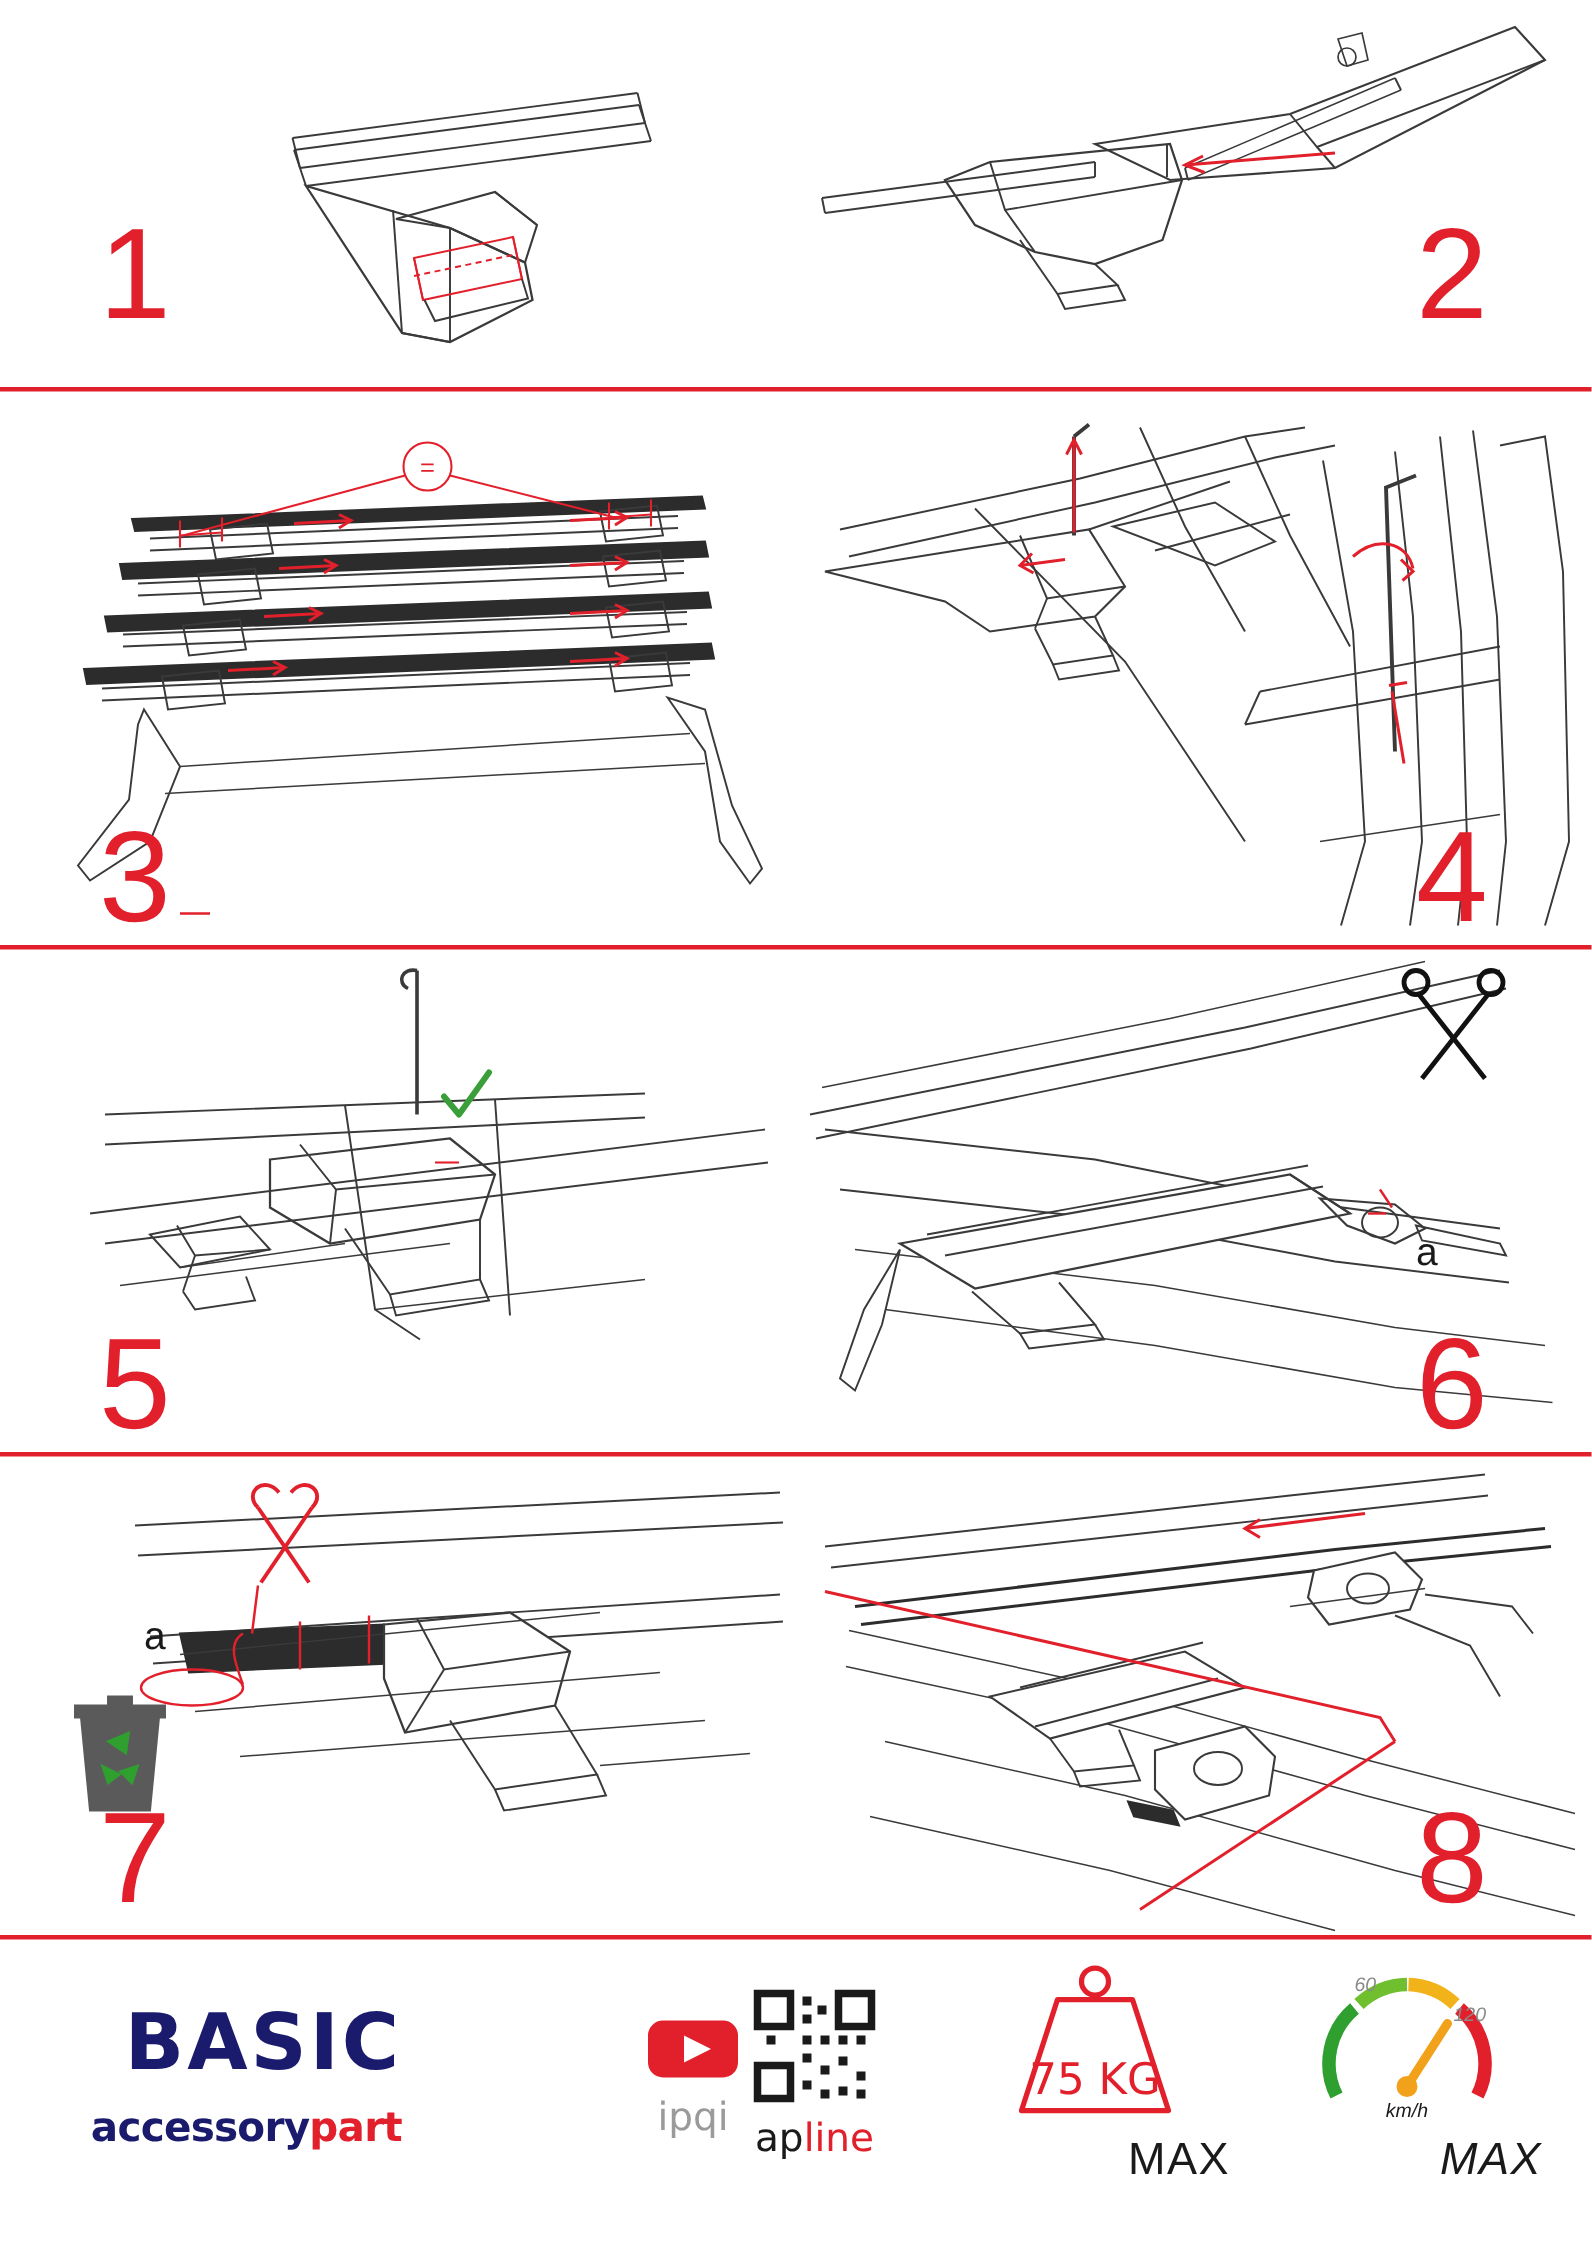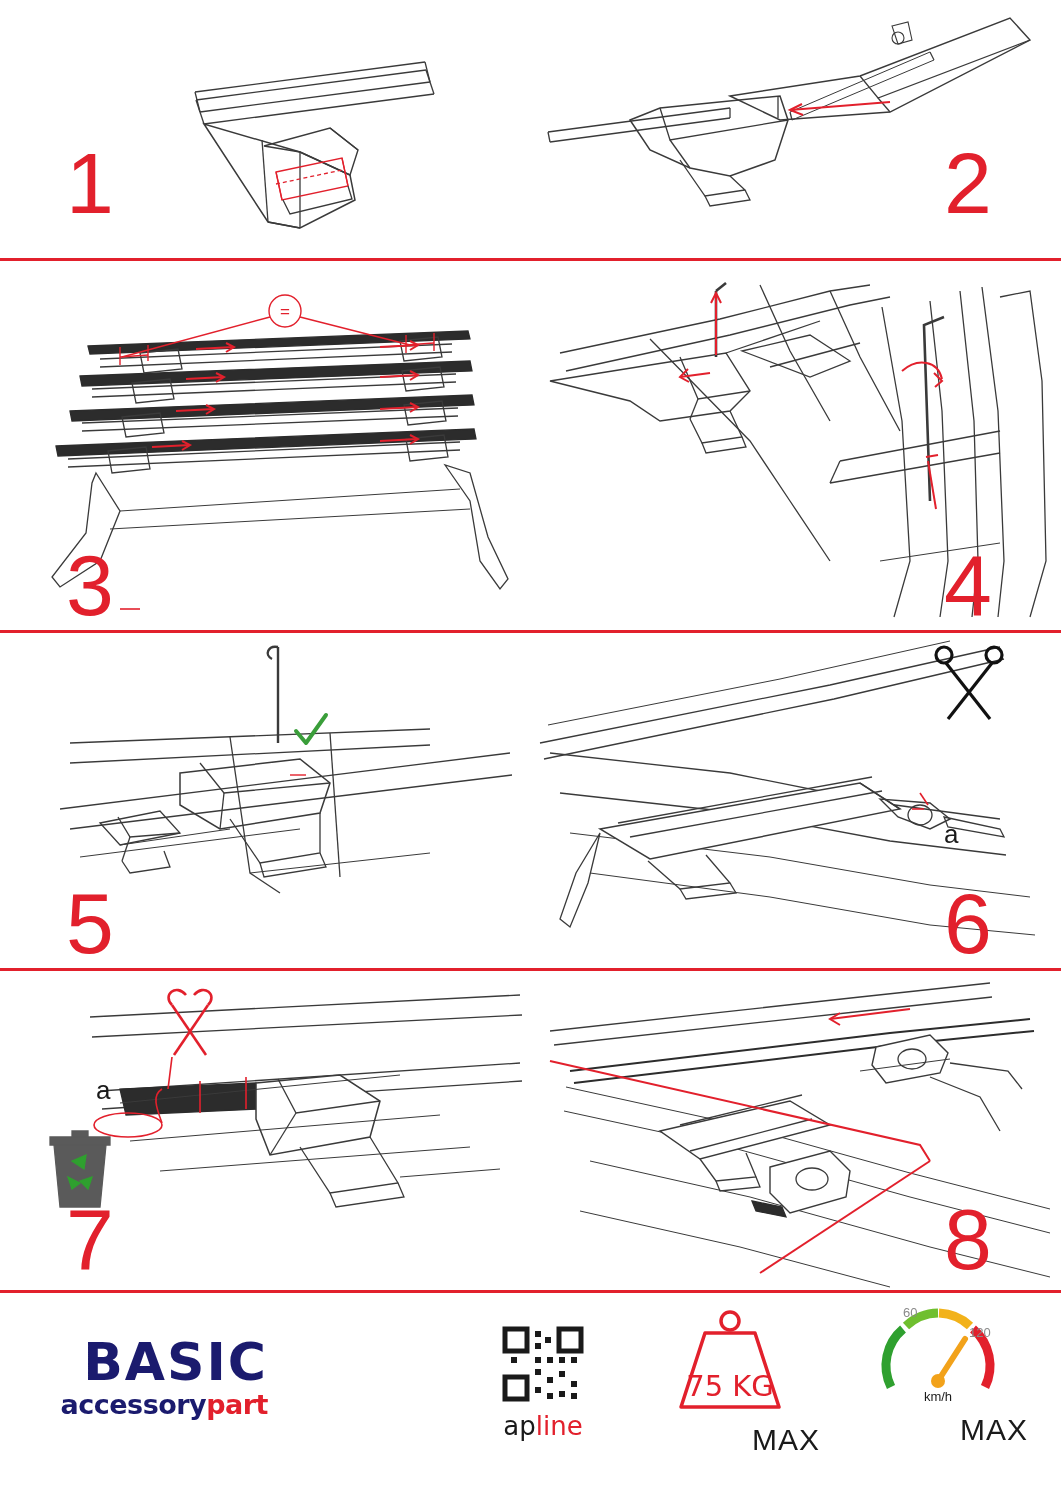--- a/index.html
+++ b/index.html
@@ -74,20 +74,21 @@
     letter-spacing: 2px;
     color: #1b1b6e;
     line-height: 54px;
   }
   .brand-accessory {
     font-family: "DejaVu Sans", sans-serif;
     font-weight: bold;
     font-size: 27px;
     letter-spacing: -0.5px;
     line-height: 32px;
+    margin-top: 14px;
     color: #1b1b6e;
   }
   .brand-accessory .part { color: #e2202c; }
 
   .logo-cell {
     position: absolute;
     text-align: center;
   }
   .logo-cap {
     font-family: "DejaVu Sans", sans-serif;
@@ -449,20 +450,27 @@
   <div class="step-num" style="left:944px;top:1196px;">8</div>
 
   <div class="footer">
 
     <div class="brand-block">
       <div class="brand-basic">BASIC</div>
       <div class="brand-accessory"><span>accessory</span><span class="part">part</span></div>
     </div>
 
 
+    <div class="logo-cell" style="left:392px;top:50px;width:140px;">
+      <svg width="64" height="46" viewBox="0 0 64 46" style="margin:0 auto;display:block;">
+        <rect x="2" y="4" width="60" height="38" rx="10" fill="#e2202c"></rect>
+        <path d="M26 14 L44 23 L26 32 Z" fill="#ffffff"></path>
+      </svg>
+      <div class="logo-cap grey">ipqi</div>
+    </div>
 
     <div class="logo-cell" style="left:468px;top:32px;width:150px;">
       <svg width="84" height="78" viewBox="0 0 84 78" style="margin:0 auto;display:block;">
         <rect x="4" y="4" width="22" height="22" fill="none" stroke="#1a1a1a" stroke-width="5"></rect>
         <rect x="58" y="4" width="22" height="22" fill="none" stroke="#1a1a1a" stroke-width="5"></rect>
         <rect x="4" y="52" width="22" height="22" fill="none" stroke="#1a1a1a" stroke-width="5"></rect>
         <rect x="34" y="6" width="6" height="6" fill="#1a1a1a"></rect>
         <rect x="34" y="18" width="6" height="6" fill="#1a1a1a"></rect>
         <rect x="44" y="12" width="6" height="6" fill="#1a1a1a"></rect>
         <rect x="34" y="32" width="6" height="6" fill="#1a1a1a"></rect>
@@ -484,21 +492,21 @@
 
     <div class="logo-cell" style="left:640px;top:14px;width:180px;">
       <svg width="130" height="110" viewBox="0 0 130 110" style="margin:0 auto;display:block;">
         <circle cx="65" cy="14" r="9" fill="none" stroke="#e2202c" stroke-width="3.5"></circle>
         <path d="M40 26 L90 26 L114 100 L16 100 Z" fill="none" stroke="#e2202c" stroke-width="3.5" stroke-linejoin="round"></path>
       </svg>
       <div class="weight-text" style="left:46px;top:62px;width:88px;text-align:center;">75 KG</div>
       <div class="maxcap">MAX</div>
     </div>
 
-    <div class="logo-cell" style="left:848px;top:2px;width:180px;">
+    <div class="logo-cell" style="left:848px;top:12px;width:180px;font-style:italic;">
       <svg width="130" height="112" viewBox="0 0 130 112" style="margin:0 auto;display:block;">
         <path d="M18 92 A48 48 0 0 1 30 34" stroke="#2fa02f" stroke-width="9" fill="none" stroke-linecap="butt"></path>
         <path d="M33 31 A48 48 0 0 1 65 18" stroke="#6fbf2f" stroke-width="9" fill="none"></path>
         <path d="M66 18 A48 48 0 0 1 97 31" stroke="#f2b21a" stroke-width="9" fill="none"></path>
         <path d="M100 34 A48 48 0 0 1 112 92" stroke="#e2202c" stroke-width="9" fill="none"></path>
         <path d="M65 86 L92 44" stroke="#f2a21a" stroke-width="6" stroke-linecap="round"></path>
         <circle cx="65" cy="86" r="7" fill="#f2a21a"></circle>
         <text x="30" y="22" font-family="Liberation Sans, sans-serif" font-size="13" fill="#8a8a8a">60</text>
         <text x="96" y="42" font-family="Liberation Sans, sans-serif" font-size="13" fill="#8a8a8a">120</text>
         <text x="65" y="106" font-family="Liberation Sans, sans-serif" font-size="13" fill="#1a1a1a" text-anchor="middle">km/h</text>

